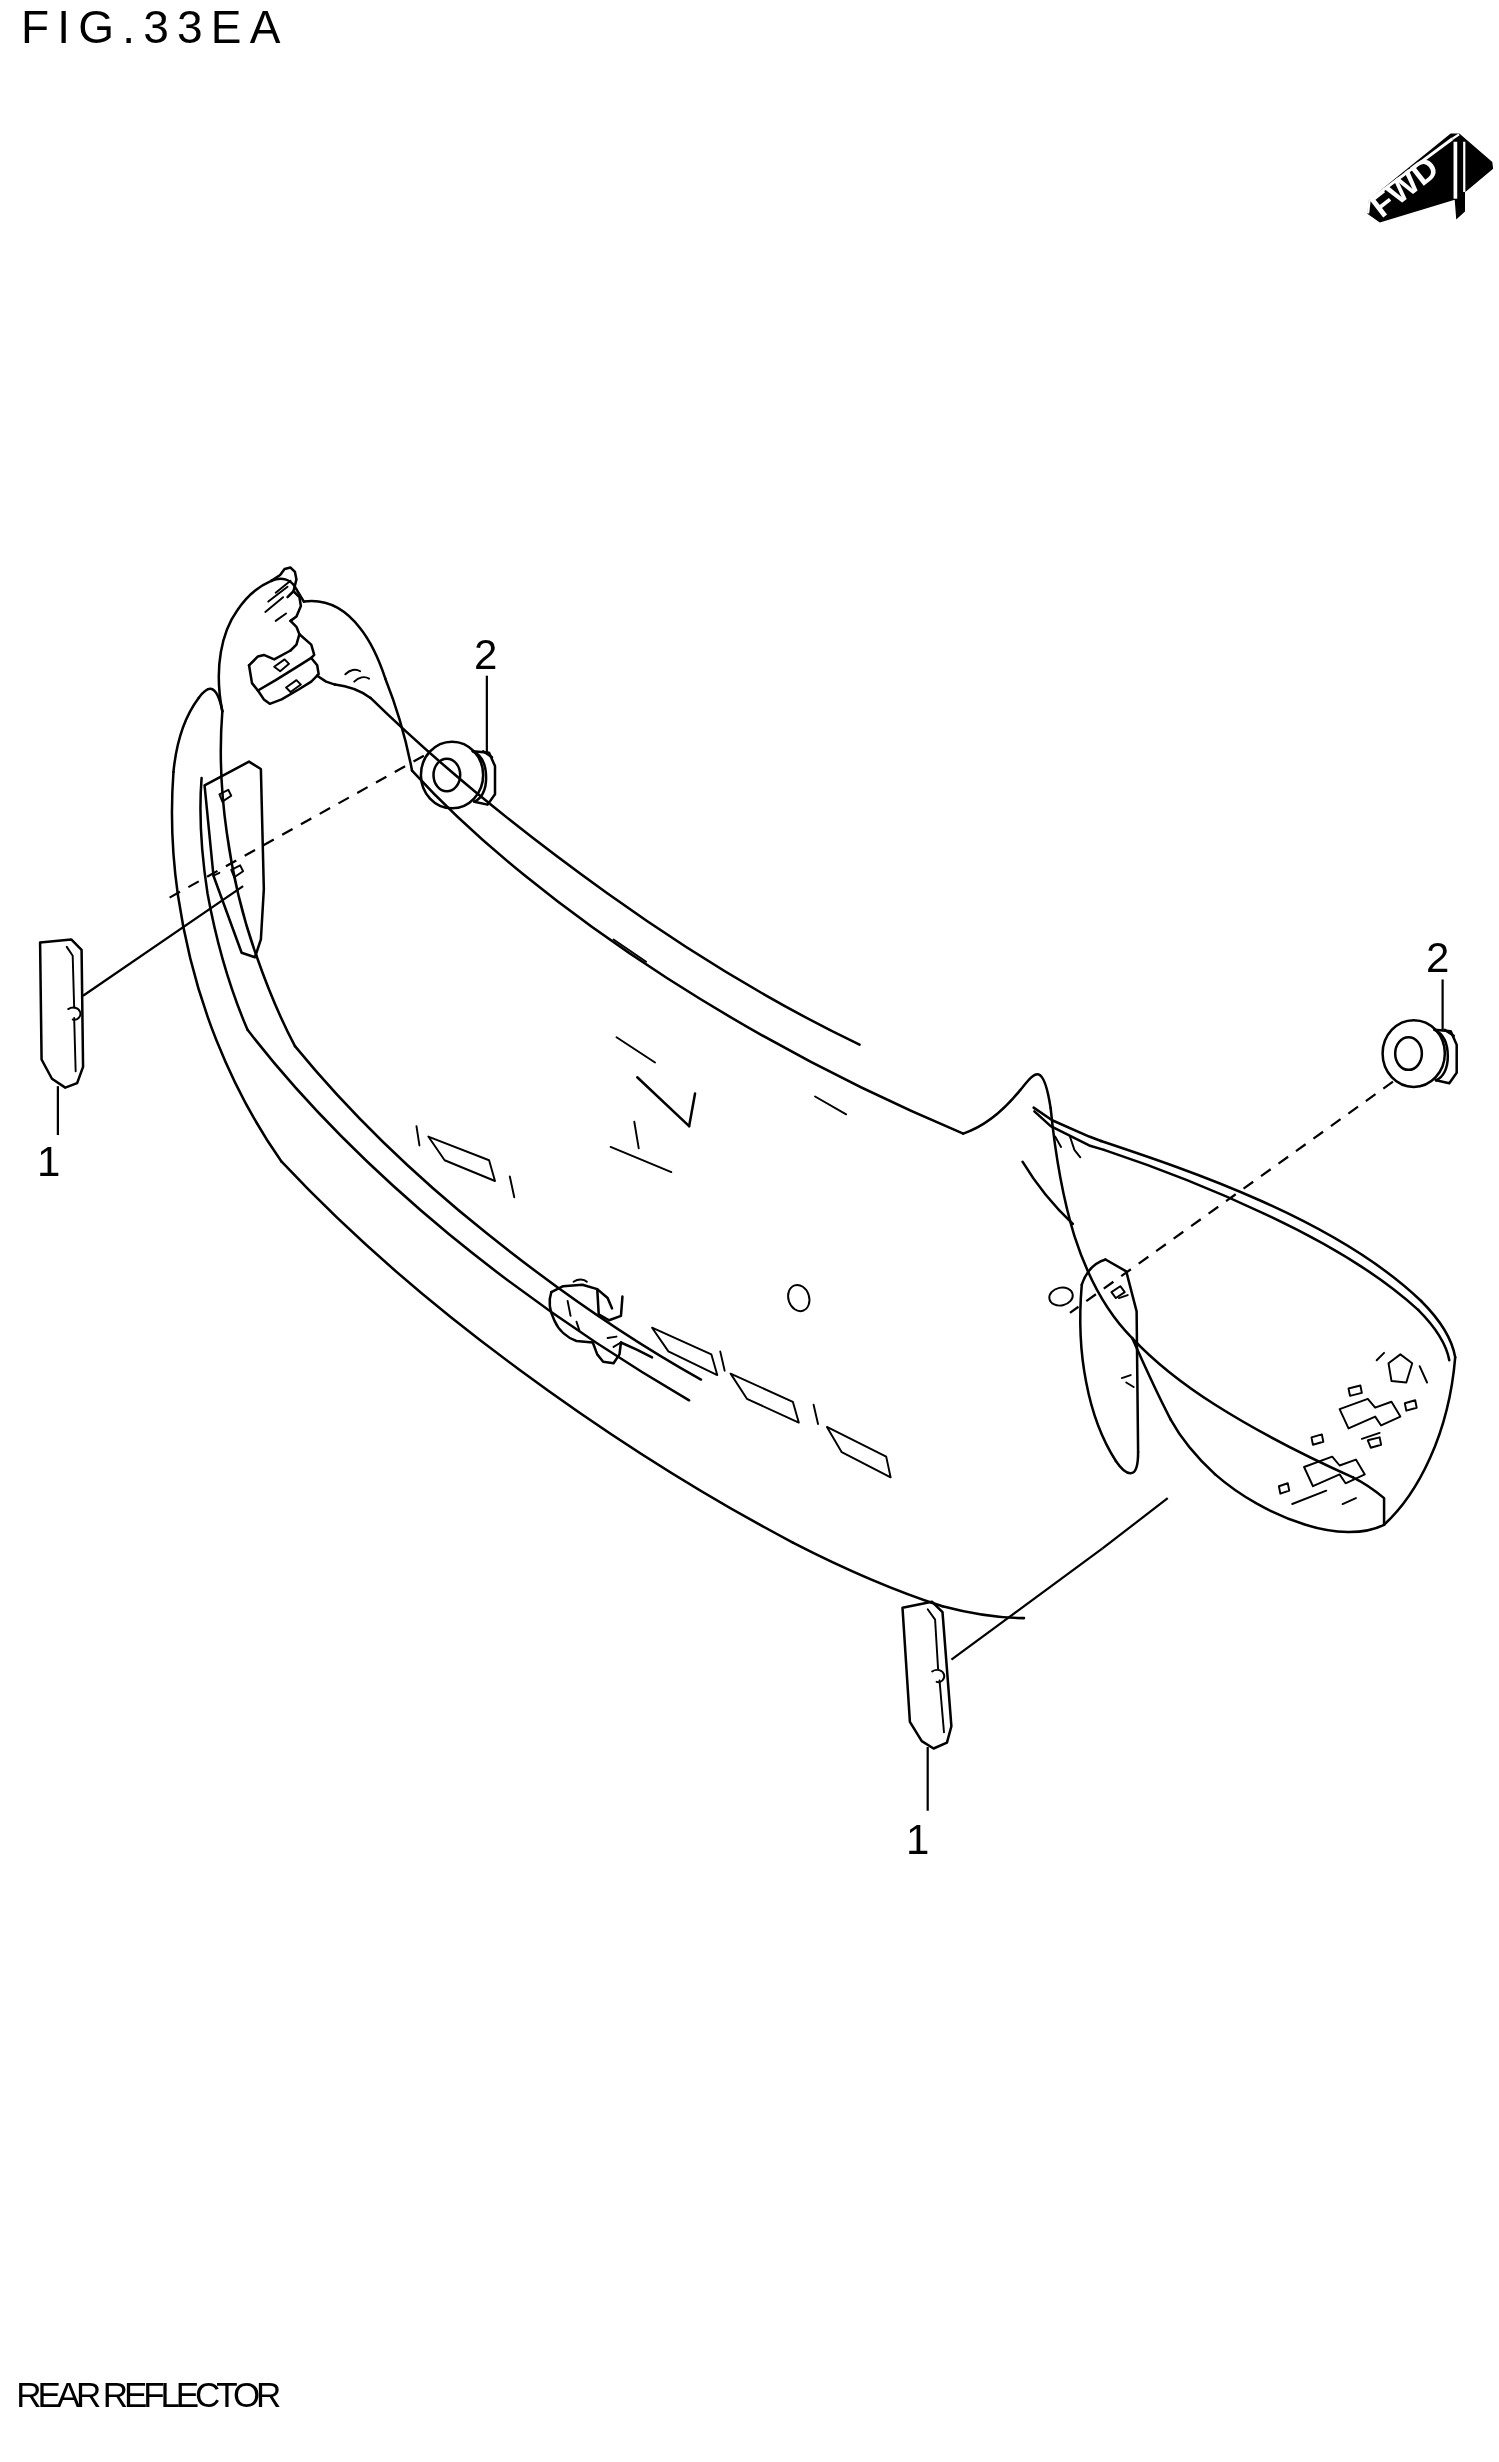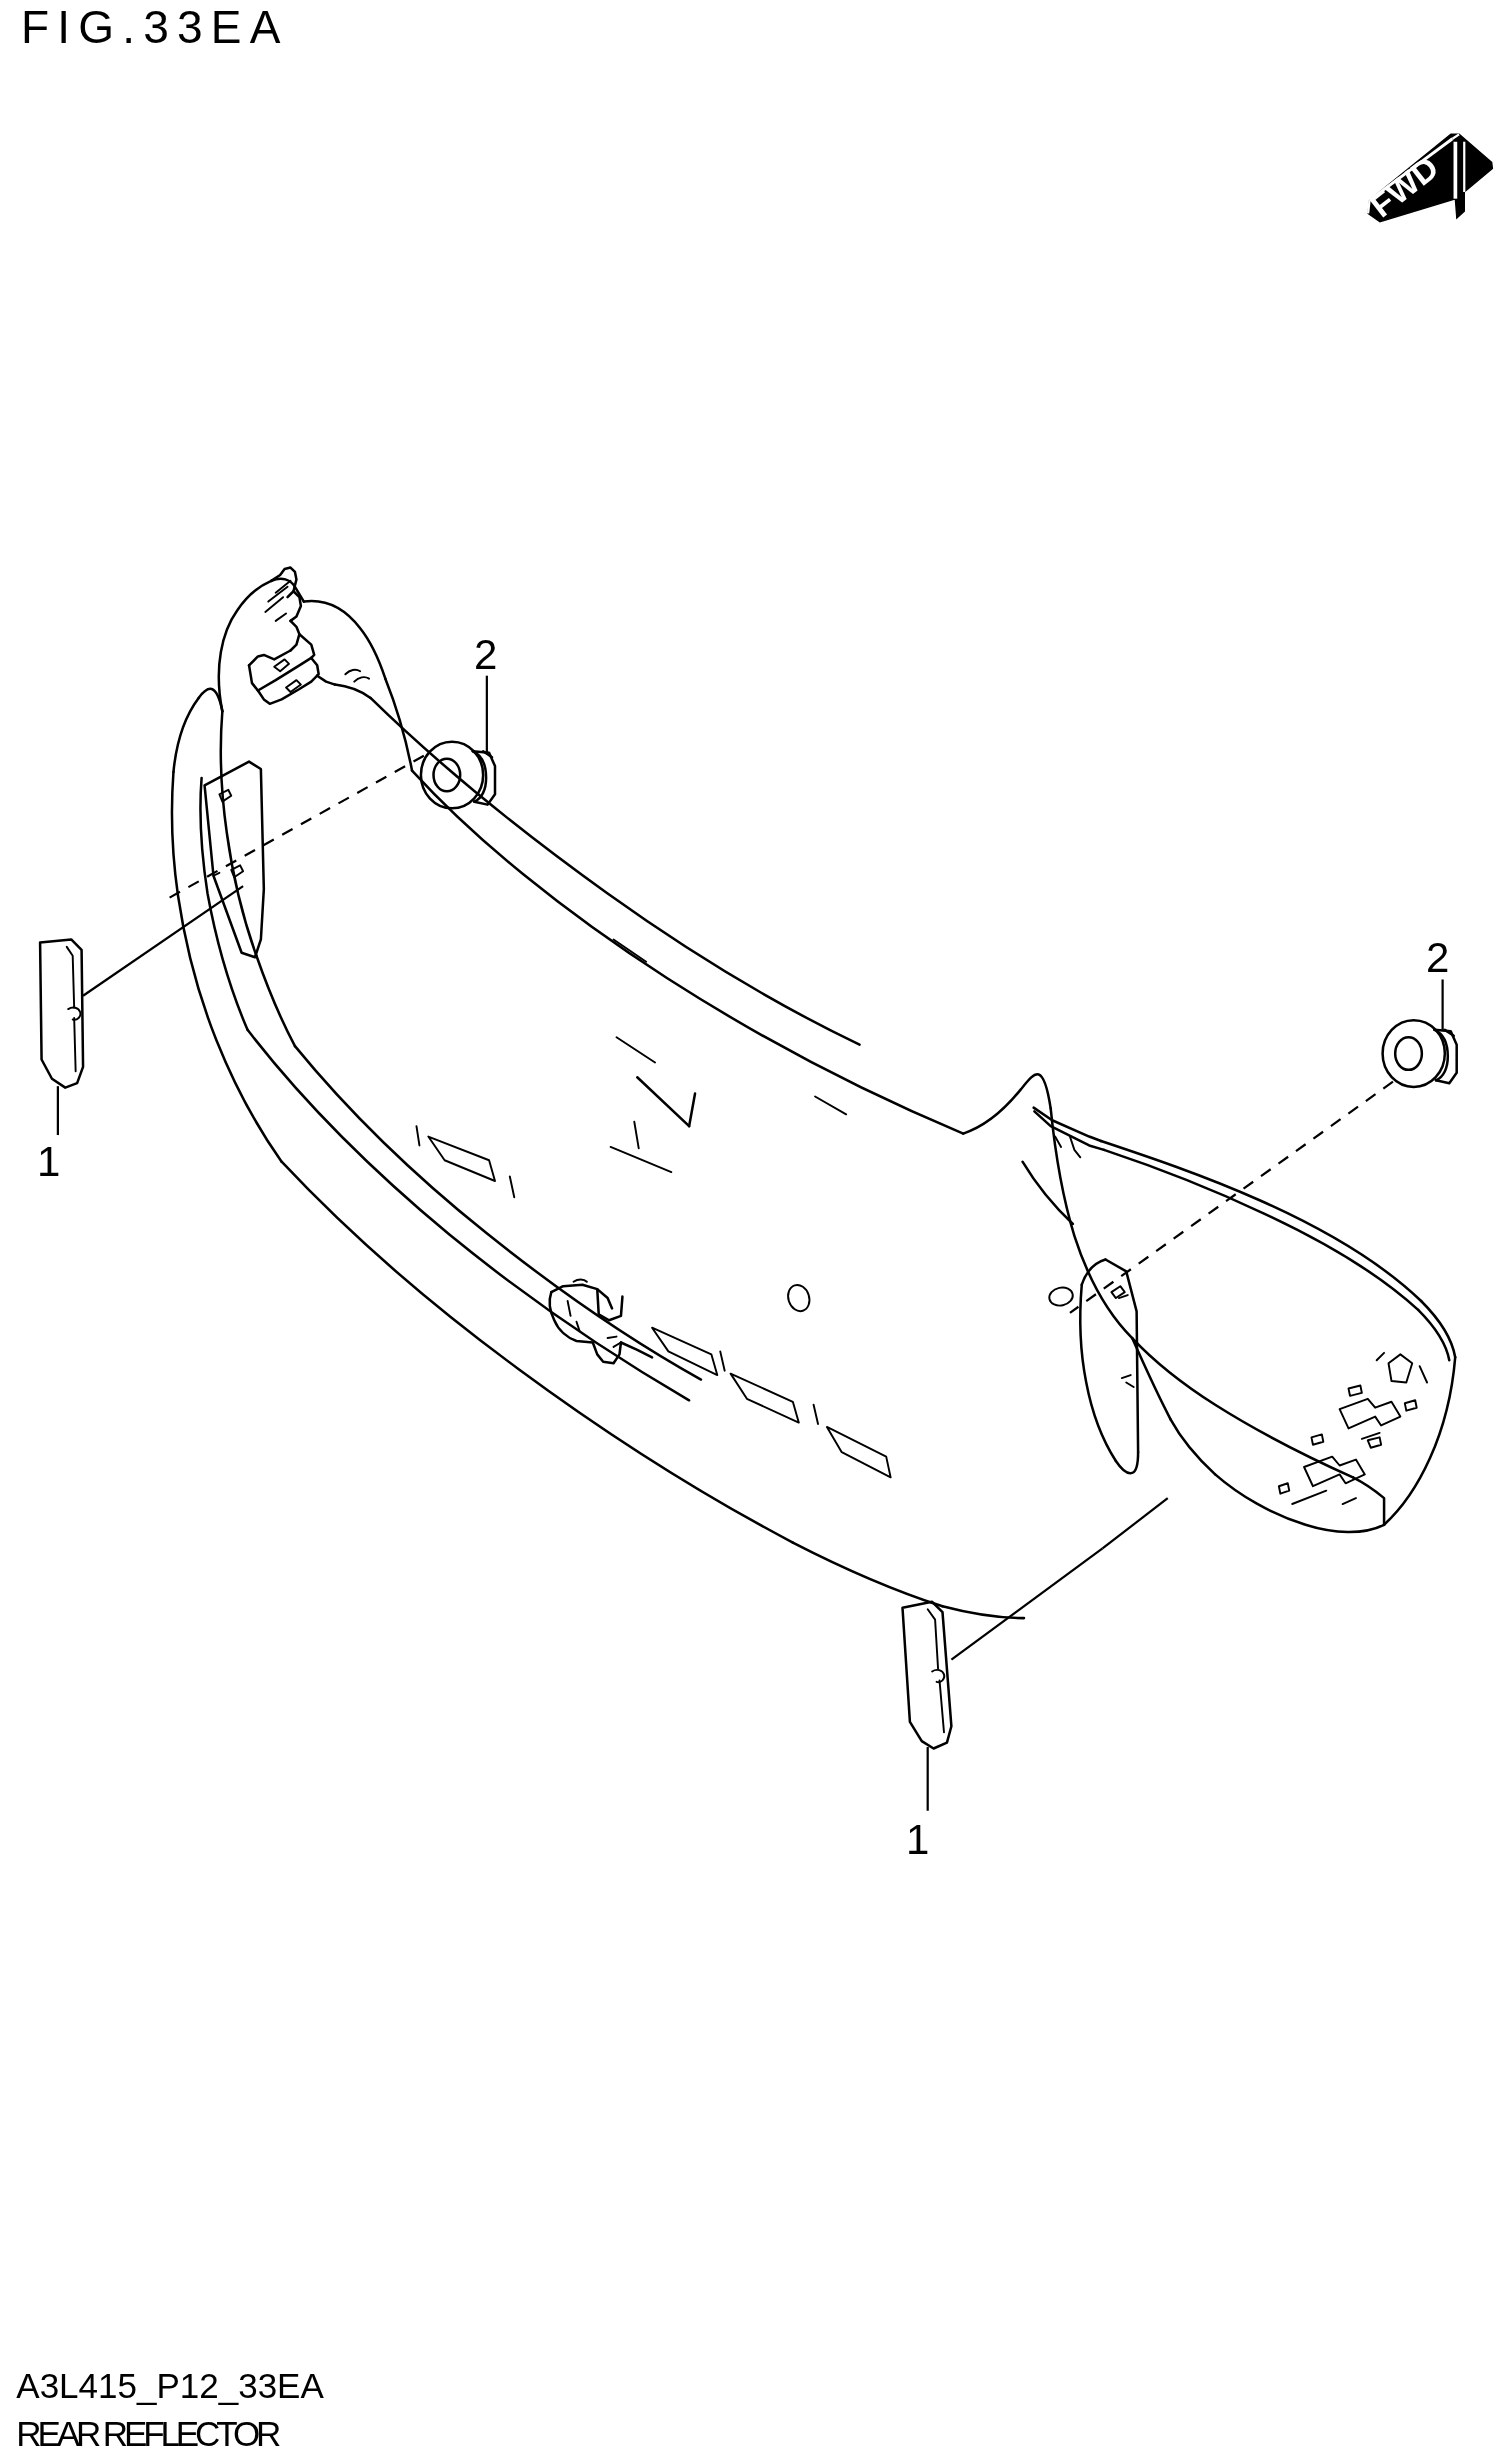--- a/index.html
+++ b/index.html
@@ -354,18 +354,17 @@
 
   <div class="callout" id="callout-2-left">2</div>
 
   <div class="callout" id="callout-1-left">1</div>
 
   <div class="callout" id="callout-2-right">2</div>
 
   <div class="callout" id="callout-1-bottom">1</div>
 
   <div id="footer">
-    <div id="footer-code">A3L415_P12_33EA</div>
     <div id="footer-name">REAR REFLECTOR</div>
   </div>
 
 </div>
 
 
 </body></html>

